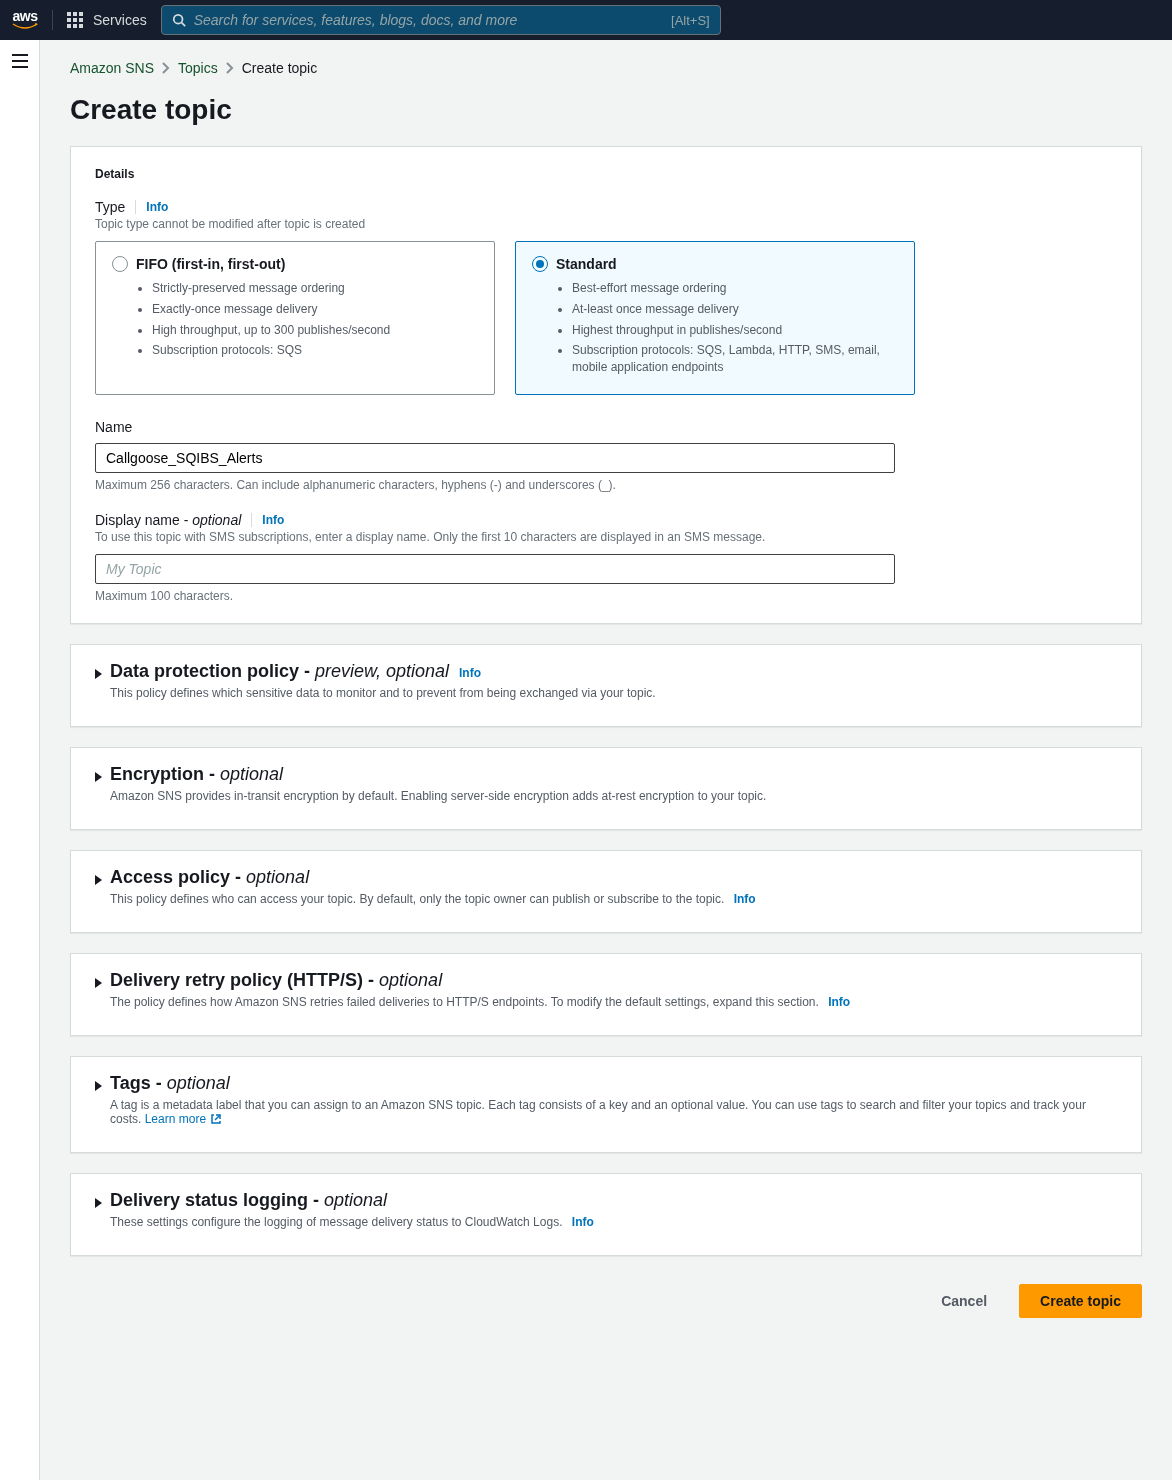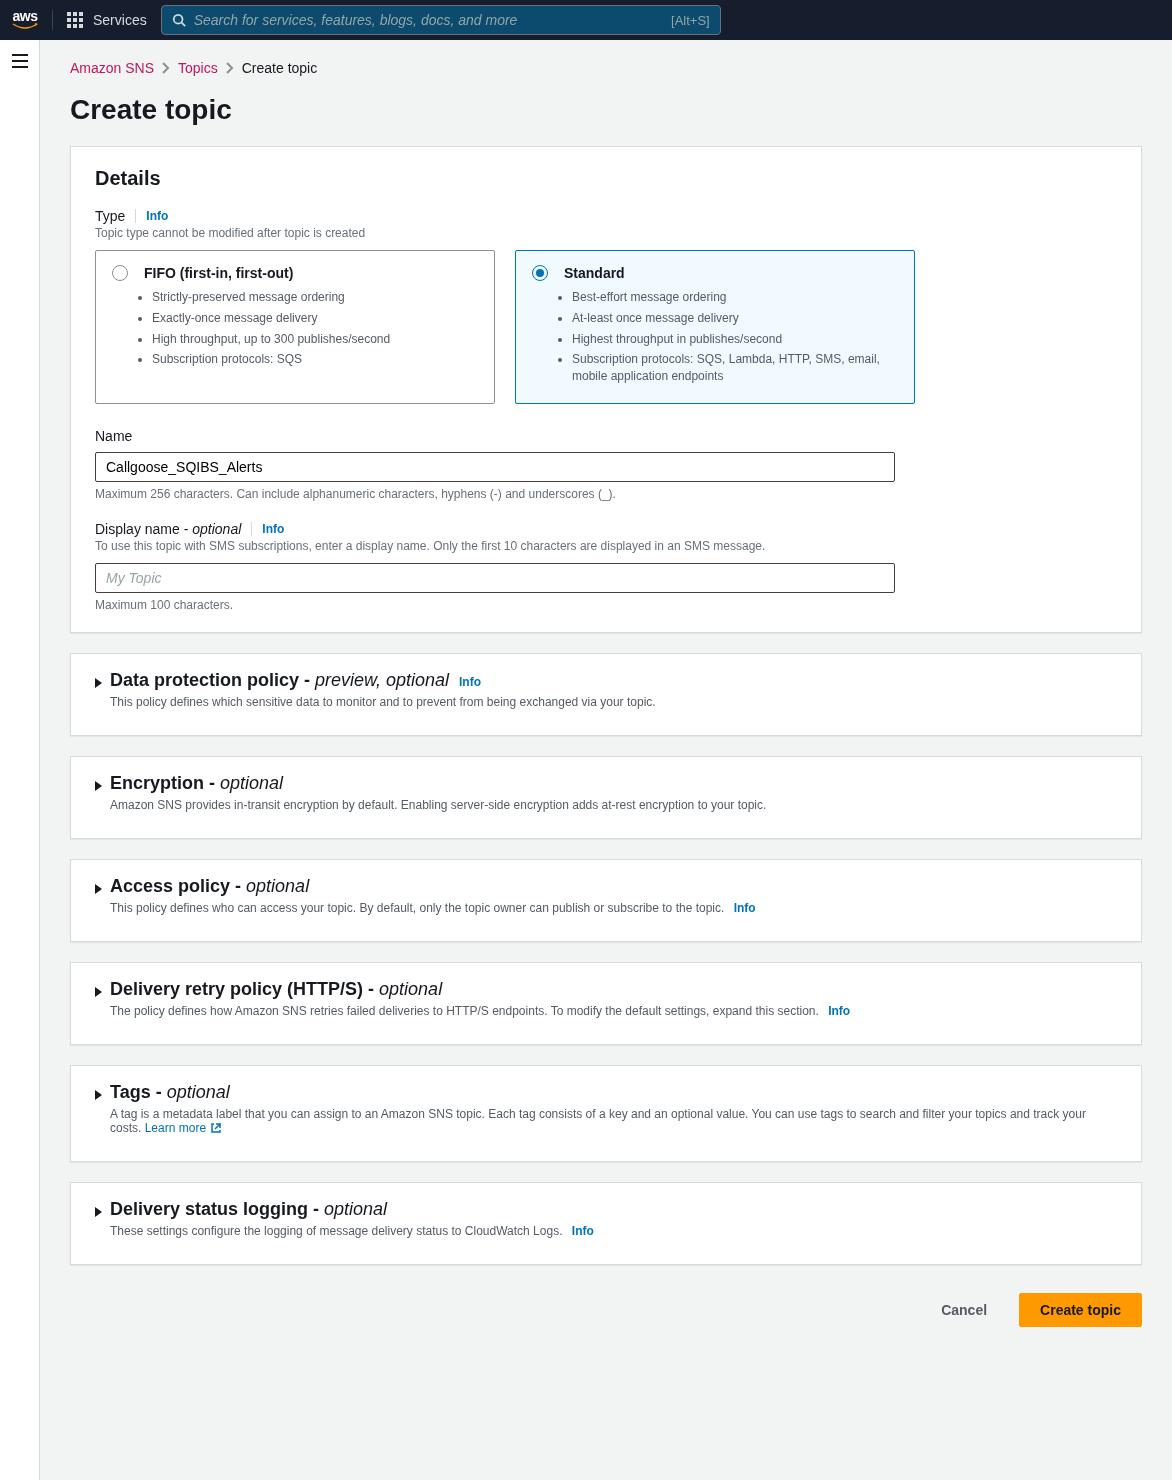--- a/index.html
+++ b/index.html
@@ -14,35 +14,35 @@
 .search-wrap { flex: 0 0 560px; position: relative; display: flex; align-items: center; background: #0c4a6e; border: 1px solid #687078; border-radius: 4px; height: 30px; padding: 0 10px; }
 .search-icon { width: 14px; height: 14px; color: #d5dbdb; margin-right: 8px; }
 .search-input { flex: 1; background: transparent; border: none; color: #d5dbdb; font-style: italic; font-size: 14px; outline: none; }
 .search-input::placeholder { color: #95a5a6; font-style: italic; }
 .search-kbd { color: #95a5a6; font-size: 13px; }
 .shell { display: flex; }
 .side-rail { width: 40px; background: #fff; border-right: 1px solid #d5dbdb; min-height: calc(100vh - 40px); padding-top: 14px; display: flex; justify-content: center; }
 .hamburger { width: 16px; height: 14px; cursor: pointer; }
 .main { flex: 1; padding: 20px 30px 40px 30px; }
 .breadcrumbs { display: flex; align-items: center; gap: 8px; font-size: 14px; margin-bottom: 18px; }
-.breadcrumbs a { color: #be185d; text-decoration: none; }
+.breadcrumbs a { color: #14532d; text-decoration: none; }
 .bc-sep { color: #879196; }
 .page-title { font-size: 28px; font-weight: 700; margin-bottom: 20px; }
 .panel { background: #fff; border: 1px solid #d5dbdb; box-shadow: 0 1px 1px rgba(0,0,0,0.05); margin-bottom: 20px; padding: 20px 24px; }
-.panel-title { font-size: 20px; font-weight: 700; margin-bottom: 18px; }
+.panel-title { font-size: 12px; font-weight: 700; margin-bottom: 18px; }
 .field-label-row { display: flex; align-items: center; gap: 10px; margin-bottom: 2px; }
 .field-label { font-size: 14px; font-weight: 400; color: #16191f; }
 .label-divider { width: 1px; height: 14px; background: #d5dbdb; }
 .info-link { color: #0073bb; font-size: 12px; font-weight: 700; text-decoration: none; cursor: pointer; }
 .help-text { font-size: 12px; color: #687078; margin-bottom: 10px; }
 .help-text-below { font-size: 12px; color: #687078; margin-top: 5px; }
 .radio-cards { display: flex; gap: 20px; margin-bottom: 24px; }
 .radio-card { flex: 0 0 400px; border: 1px solid #879196; border-radius: 2px; padding: 14px 16px; cursor: pointer; }
 .radio-card.selected { border: 1px solid #0073bb; background: #f1faff; }
-.radio-card-head { display: flex; align-items: center; gap: 16px; margin-bottom: 8px; }
+.radio-card-head { display: flex; align-items: center; gap: 8px; margin-bottom: 8px; }
 .radio-circle { width: 16px; height: 16px; border: 1px solid #879196; border-radius: 50%; display: flex; align-items: center; justify-content: center; flex-shrink: 0; }
 .radio-circle.checked { border-color: #0073bb; }
 .radio-dot { width: 8px; height: 8px; background: #0073bb; border-radius: 50%; }
 .radio-title { font-weight: 700; font-size: 14px; }
 .radio-bullets { list-style: disc; padding-left: 40px; font-size: 12px; color: #545b64; }
 .radio-bullets li { margin-bottom: 4px; line-height: 1.4; }
 .text-input { width: 800px; max-width: 100%; padding: 6px 10px; border: 1px solid #404040; border-radius: 2px; font-size: 14px; }
 .text-input::placeholder { color: #95a5a6; font-style: italic; }
 .field-block { margin-bottom: 20px; }
 .optional { font-style: italic; font-weight: 400; }

